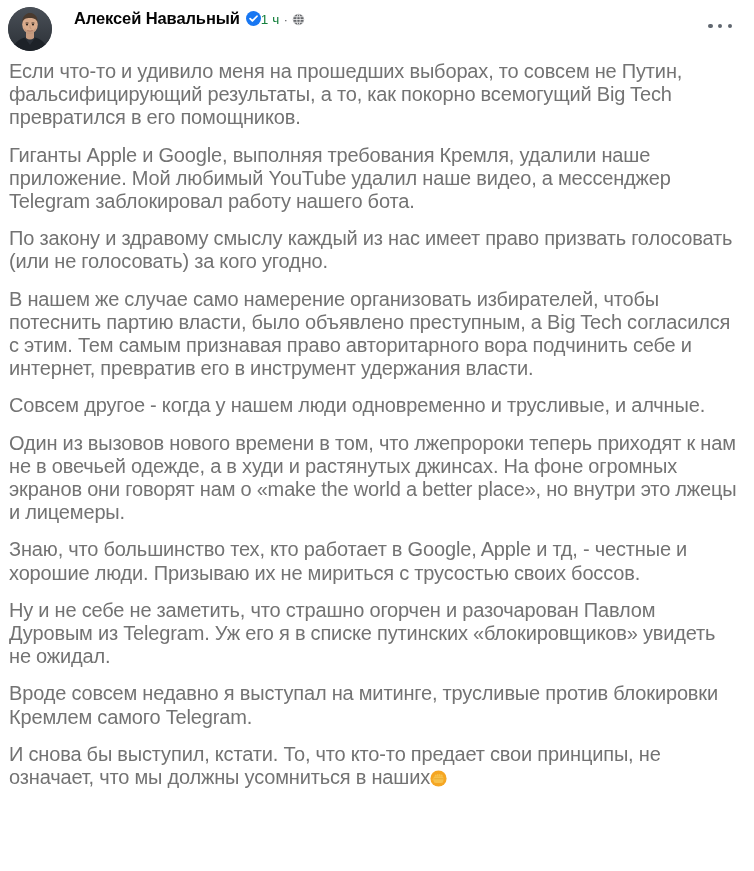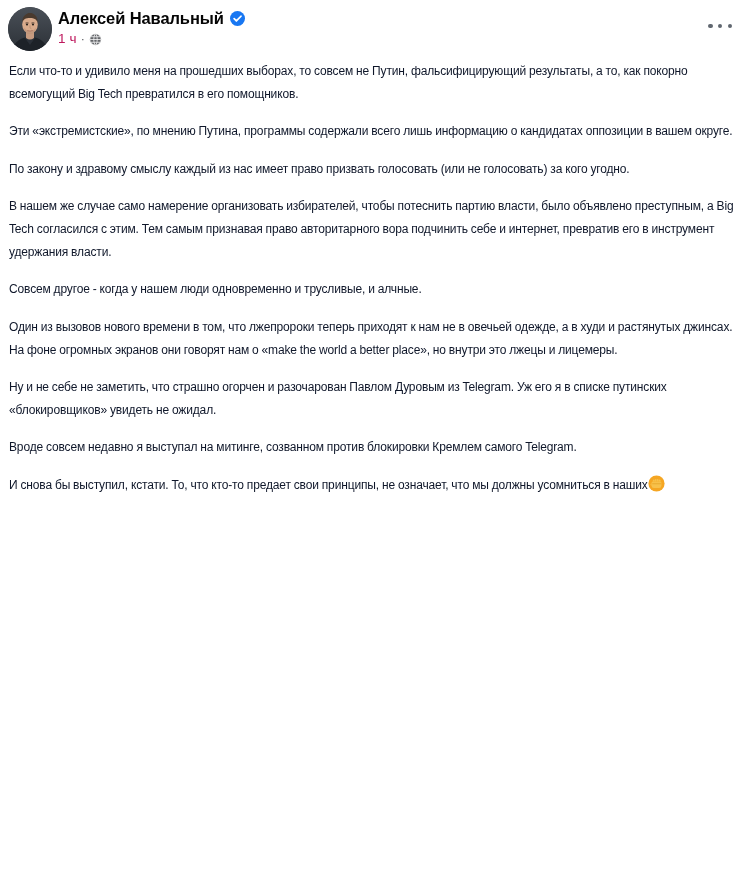--- a/index.html
+++ b/index.html
@@ -35,23 +35,23 @@
     border-radius: 50%;
     overflow: hidden;
     flex: 0 0 44px;
     background: #3a3f45;
     position: relative;
     margin-top: 1px;
   }
   .avatar svg { display: block; width: 44px; height: 44px; }
 
   .header-text {
-    margin-left: 6px;
-    display: flex;
-    flex-direction: column;
+    margin-left: 22px;
+    display: flex;
+    flex-direction: row;
     justify-content: space-between;
     padding-top: 2px;
   }
   .name-row {
     display: flex;
     align-items: center;
     line-height: 20px;
   }
   .author-name {
     font-size: 16.5px;
@@ -68,21 +68,21 @@
     display: block;
   }
   .meta-row {
     display: flex;
     align-items: center;
     margin-top: 3px;
     line-height: 16px;
   }
   .timestamp {
     font-size: 13.5px;
-    color: #be185d;
+    color: #15803d;
     letter-spacing: 0.1px;
   }
   .meta-dot {
     font-size: 13.5px;
     color: #65676b;
     margin: 0 4px;
   }
   .globe-icon {
     width: 13px;
     height: 13px;
@@ -107,23 +107,23 @@
     background: #606770;
     display: block;
   }
 
   
   .post-body {
     padding: 4px 12px 0 9px;
   }
   .post-body p {
     margin: 0 0 14px 0;
-    font-size: 12px;
+    font-size: 20px;
     line-height: 23.2px;
-    color: #0f172a;
+    color: #737373;
     font-stretch: semi-condensed;
     letter-spacing: -0.15px;
     word-spacing: -0.2px;
   }
   .post-body p:last-child {
     margin-bottom: 0;
   }
   .fist-emoji {
     display: inline-block;
     width: 17px;
@@ -197,27 +197,28 @@
 
     <div class="menu-button">
       <span></span>
       <span></span>
       <span></span>
     </div>
   </div>
 
   <div class="post-body">
     <p>Если что-то и удивило меня на прошедших выборах, то совсем не Путин, фальсифицирующий результаты, а то, как покорно всемогущий Big Tech превратился в его помощников.</p>
-    <p>Эти «экстремистские», по мнению Путина, программы содержали всего лишь информацию о кандидатах оппозиции в вашем округе.</p>
+    <p>Гиганты Apple и Google, выполняя требования Кремля, удалили наше приложение. Мой любимый YouTube удалил наше видео, а мессенджер Telegram заблокировал работу нашего бота.</p>
     <p>По закону и здравому смыслу каждый из нас имеет право призвать голосовать (или не голосовать) за кого угодно.</p>
     <p>В нашем же случае само намерение организовать избирателей, чтобы потеснить партию власти, было объявлено преступным, а Big Tech согласился с этим. Тем самым признавая право авторитарного вора подчинить себе и интернет, превратив его в инструмент удержания власти.</p>
     <p>Совсем другое - когда у нашем люди одновременно и трусливые, и алчные.</p>
     <p>Один из вызовов нового времени в том, что лжепророки теперь приходят к нам не в овечьей одежде, а в худи и растянутых джинсах. На фоне огромных экранов они говорят нам о «make the world a better place», но внутри это лжецы и лицемеры.</p>
+    <p>Знаю, что большинство тех, кто работает в Google, Apple и тд, - честные и хорошие люди. Призываю их не мириться с трусостью своих боссов.</p>
     <p>Ну и не себе не заметить, что страшно огорчен и разочарован Павлом Дуровым из Telegram. Уж его я в списке путинских «блокировщиков» увидеть не ожидал.</p>
-    <p>Вроде совсем недавно я выступал на митинге, созванном против блокировки Кремлем самого Telegram.</p>
+    <p>Вроде совсем недавно я выступал на митинге, трусливые против блокировки Кремлем самого Telegram.</p>
     <p><span>И снова бы выступил, кстати. То, что кто-то предает свои принципы, не означает, что мы должны усомниться в наших</span><svg class="fist-emoji" viewBox="0 0 20 20">
         <circle cx="10" cy="10" r="9.5" fill="#f5a623"></circle>
         <path d="M4.2 9.2 q0-1.5 1.6-1.5 h8.4 q1.6 0 1.6 1.6 v3.4 q0 2.6-2.6 2.6 h-6.4 q-2.6 0-2.6-2.6 Z" fill="#f7c14b"></path>
         <path d="M5.8 7.7 v-1.5 q0-1 1-1 t1 1 v1.5 Z" fill="#f7c14b"></path>
         <path d="M8.1 7.7 v-2 q0-1 1-1 t1 1 v2 Z" fill="#f7c14b"></path>
         <path d="M10.4 7.7 v-2 q0-1 1-1 t1 1 v2 Z" fill="#f7c14b"></path>
         <path d="M12.7 7.7 v-1.5 q0-1 1-1 t1 1 v1.5 Z" fill="#f7c14b"></path>
         <path d="M4.2 10 q-1.3 0-1.3 1.3 t1.3 1.3 Z" fill="#f7c14b"></path>
         <path d="M5.4 10.3 h9.6" stroke="#e09b1f" stroke-width="0.7" fill="none" stroke-linecap="round"></path>
       </svg></p>

